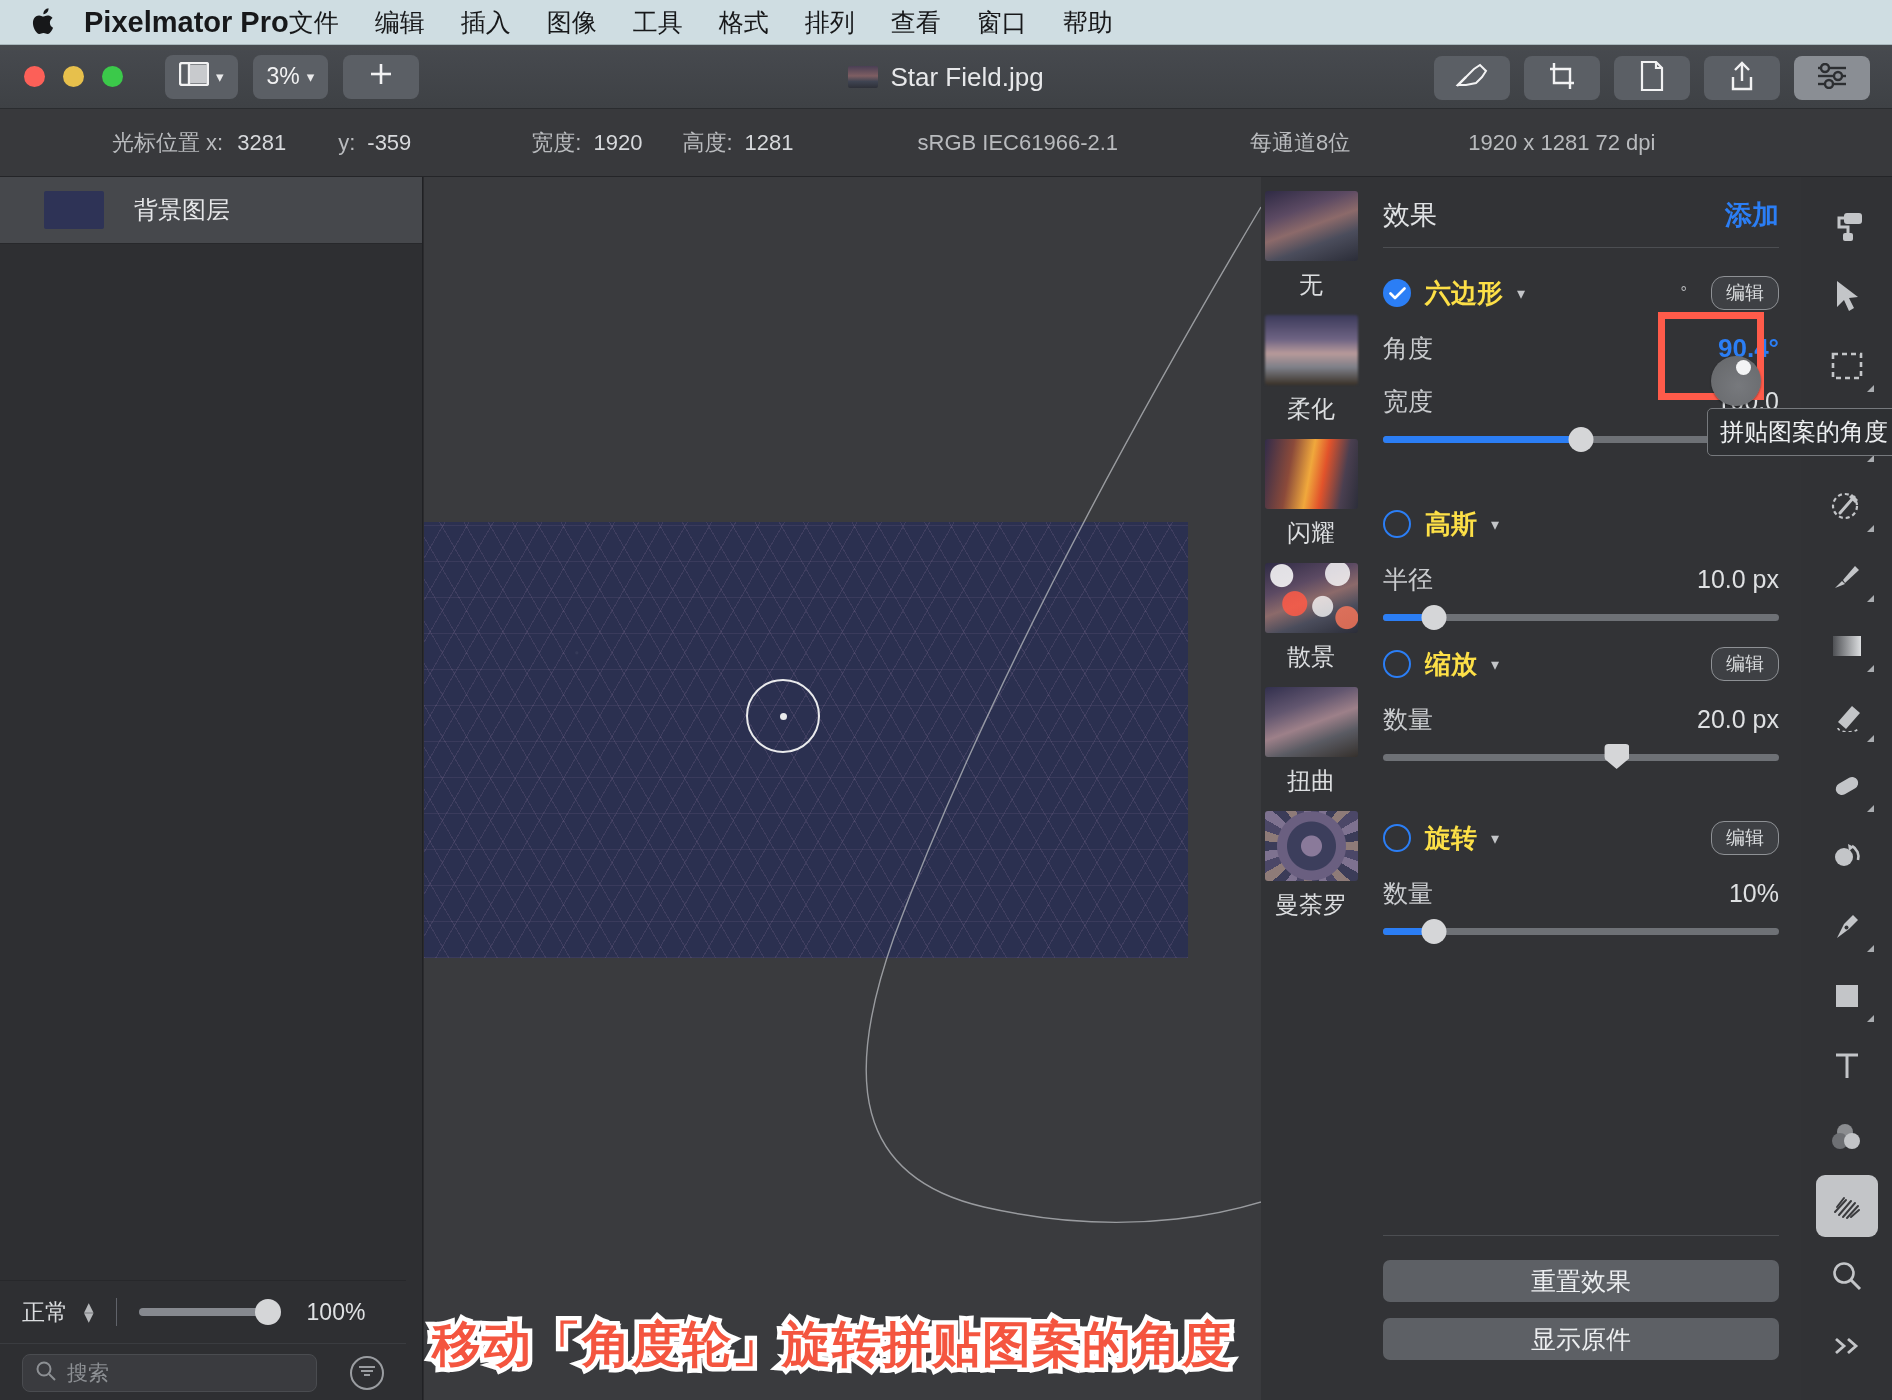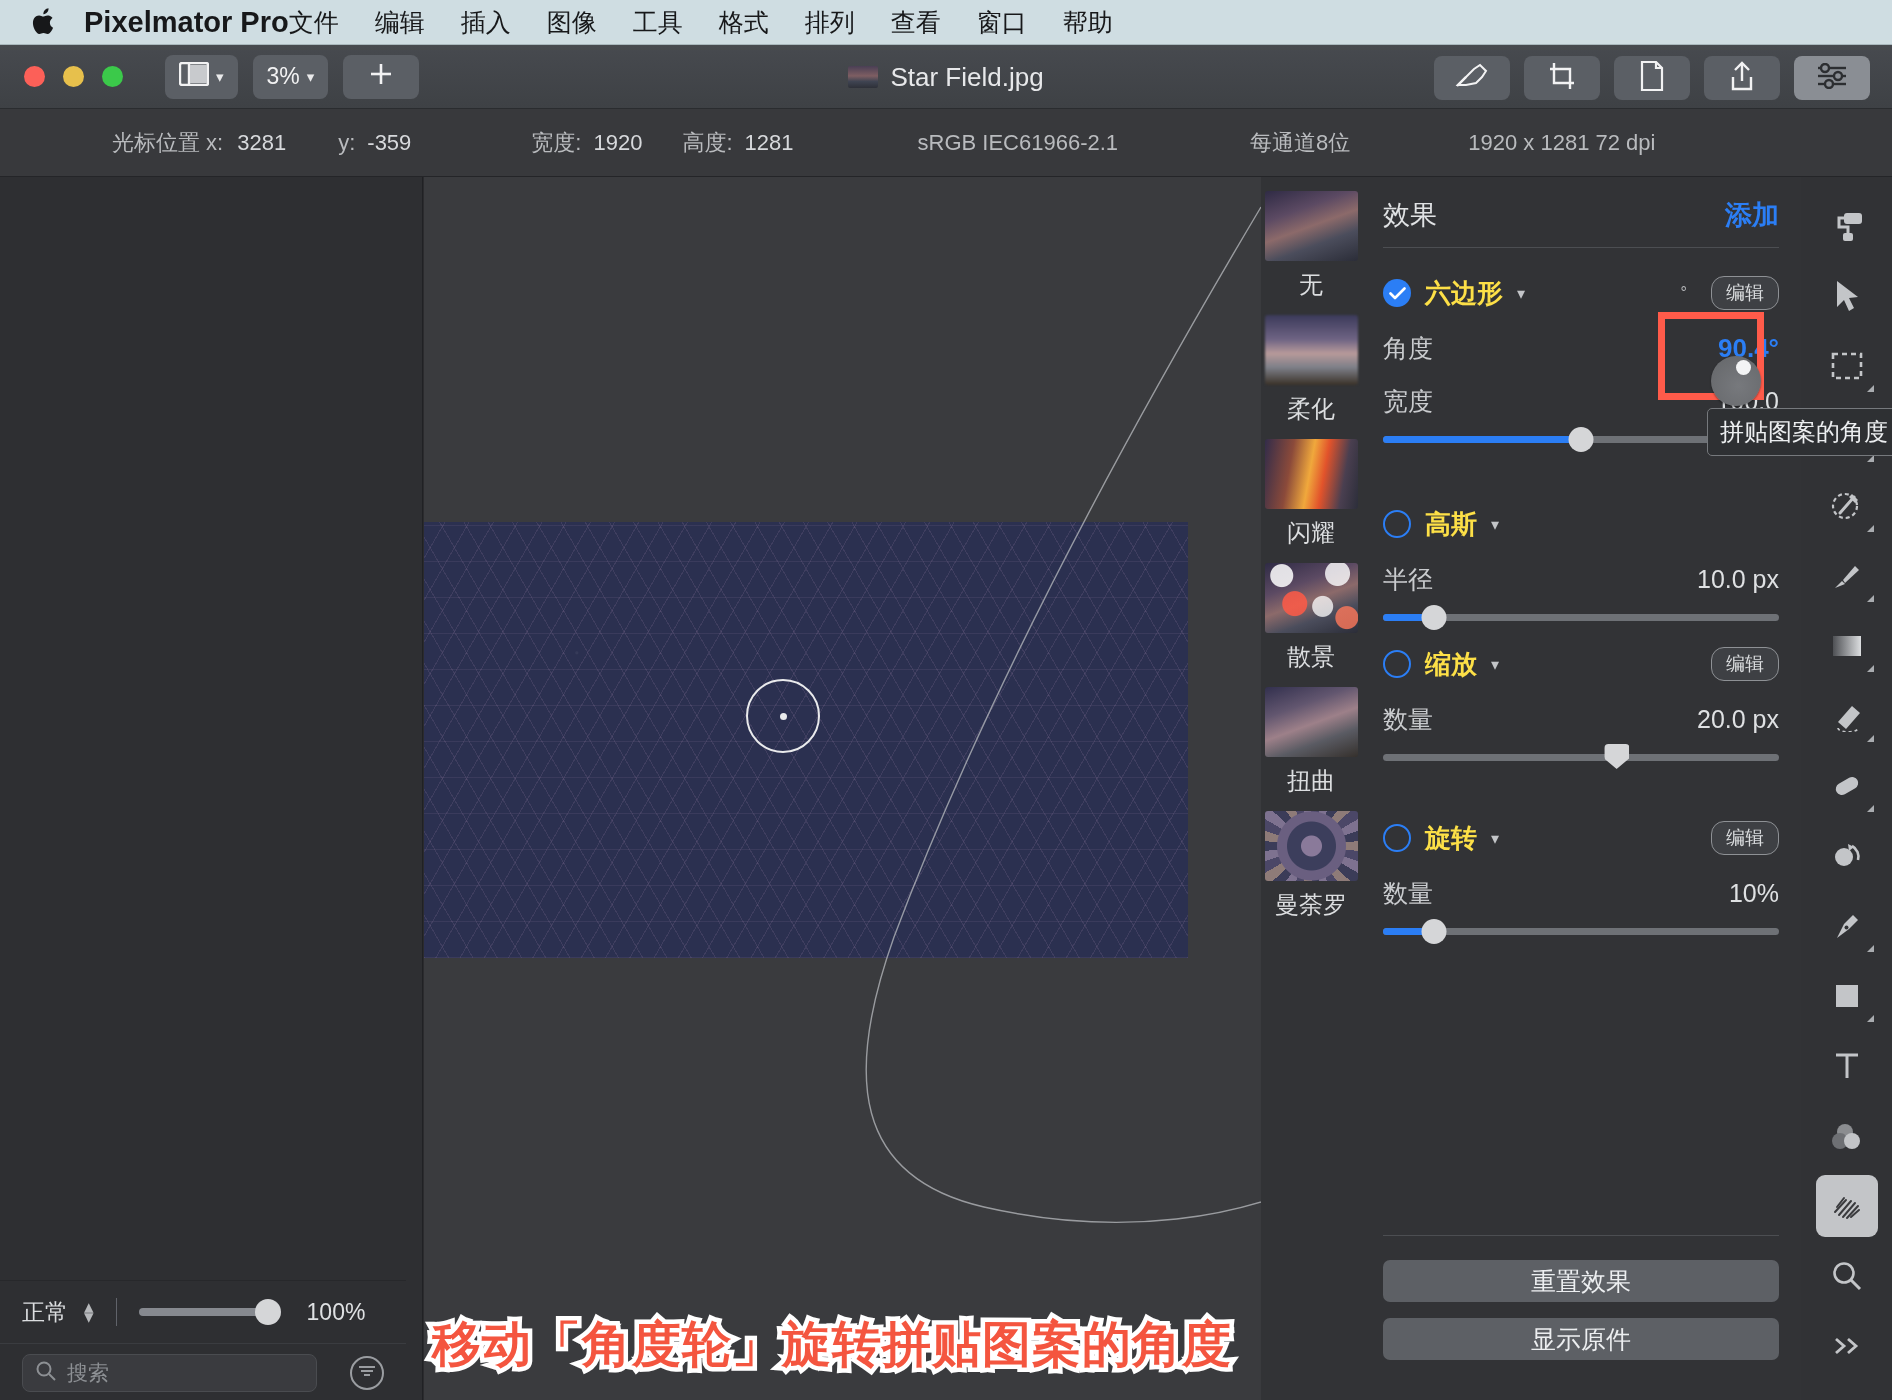--- a/index.html
+++ b/index.html
@@ -373,20 +373,24 @@
     <span class="seg" style="margin-left:120px">宽度:</span>
     <span class="seg val" style="margin-left:12px">1920</span>
     <span class="seg" style="margin-left:40px">高度:</span>
     <span class="seg val" style="margin-left:12px">1281</span>
     <span class="seg" style="margin-left:124px">sRGB IEC61966-2.1</span>
     <span class="seg" style="margin-left:132px">每通道8位</span>
     <span class="seg" style="margin-left:118px">1920 x 1281 72 dpi</span>
   </div>
 
   <div class="leftpane">
+    <div class="layer-row">
+      <span class="layer-thumb"></span>
+      <span class="layer-name">背景图层</span>
+    </div>
 
     <div class="left-bottom">
       <div class="blend-row">
         <span class="blend-name">正常</span>
         <span class="stepper">
           <span>▴</span>
           <span>▾</span>
         </span>
         <span class="vdiv"></span>
         <span class="op-slider">

